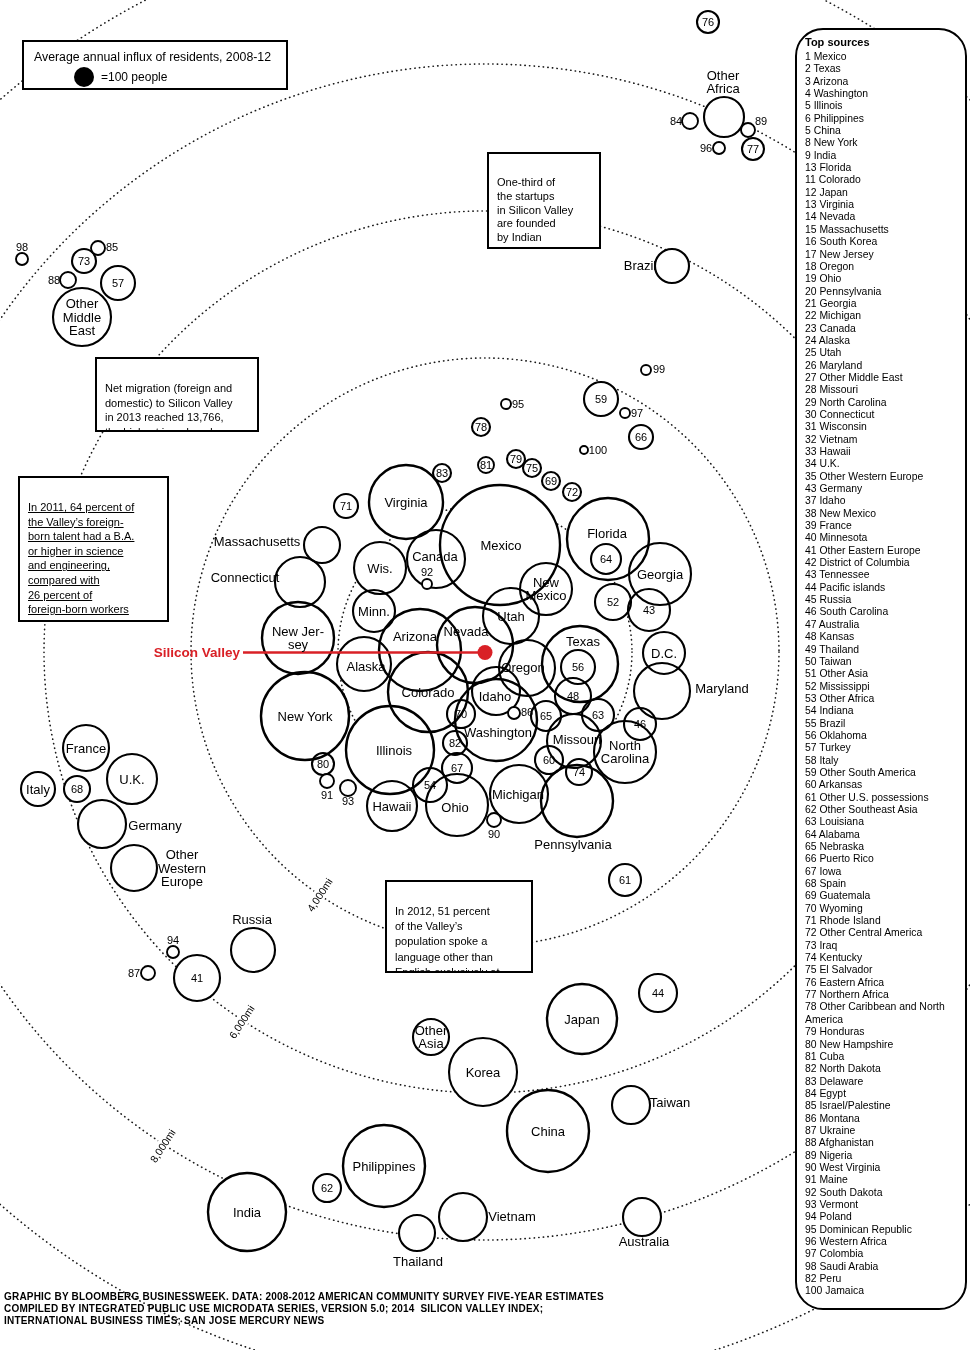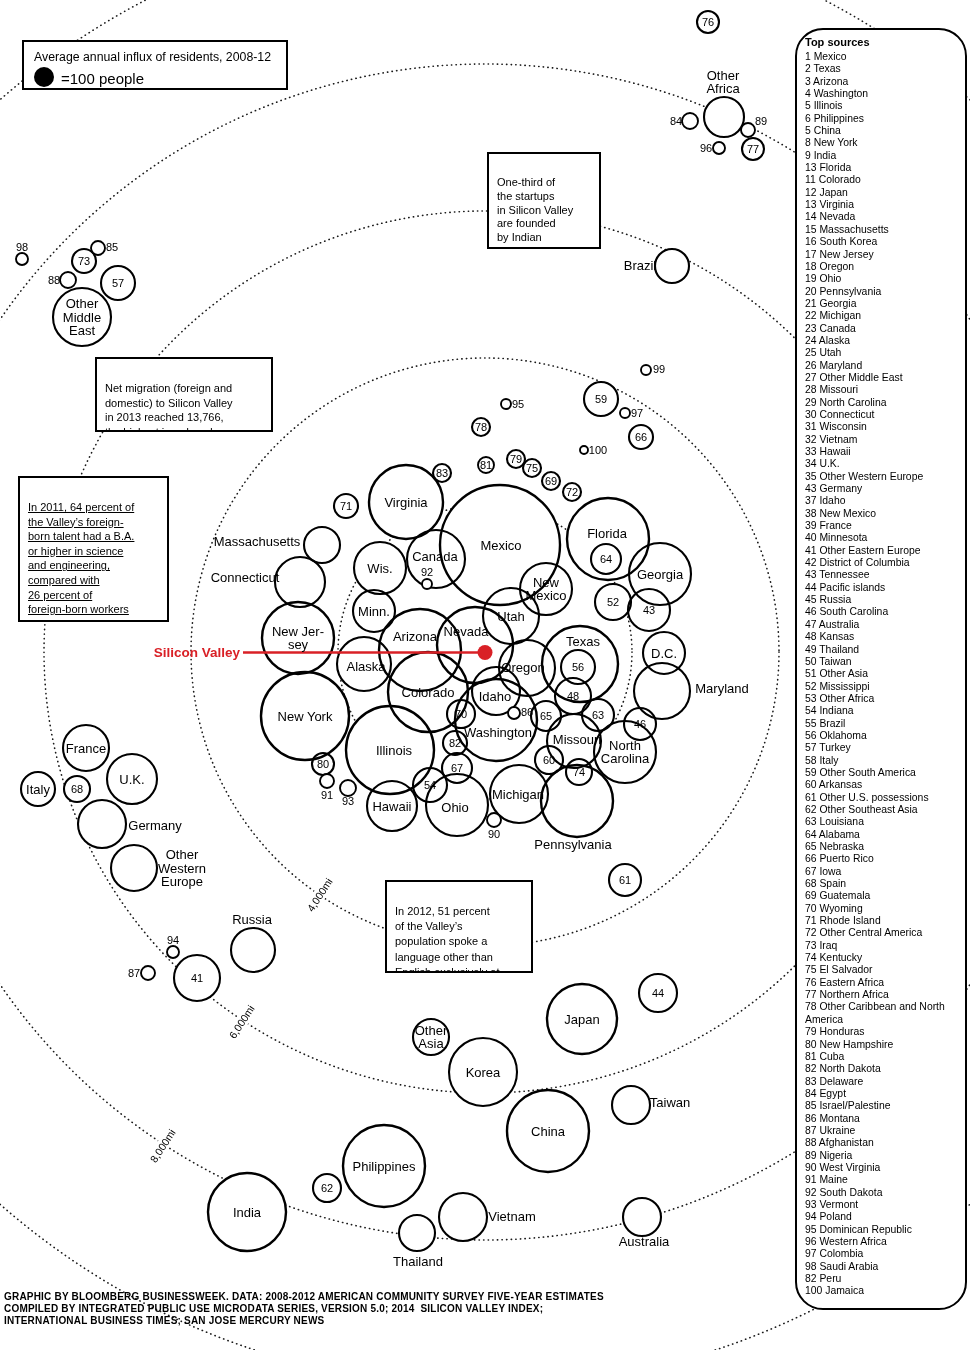--- a/index.html
+++ b/index.html
@@ -12,25 +12,25 @@
   .bs{fill:none;stroke:#000;}
   .bt{fill:#fff;stroke:#000;stroke-width:1.9;}
   .numlabel{font-size:11px;fill:#000;}
   .namelabel{font-size:13px;fill:#000;}
   .ringtext{font-size:10.5px;fill:#000;}
   .svlabel{font-weight:bold;font-size:13.5px;}
   .box{position:absolute;z-index:3;border:2px solid #000;background:#fff;box-sizing:border-box;}
   .note{font-size:11px;white-space:pre-line;padding:22px 8px;overflow:hidden;}
   #legend{left:22px;top:40px;width:266px;height:50px;padding:8px 10px;}
   #legend .l1{font-size:12.3px;}
-  #legend .row{display:flex;align-items:flex-end;margin-top:3px;font-size:15px;}
+  #legend .row{display:flex;align-items:center;margin-top:3px;font-size:12px;margin-left:40px;}
   #legend .dot{width:20px;height:20px;border-radius:50%;background:#000;margin-right:7px;flex:none;}
   #c-asian{left:267px;top:203px;width:168px;height:105px;line-height:13.2px;}
   #c-onethird{left:487px;top:152px;width:114px;height:97px;line-height:13.8px;}
-  #c-netmig{left:95px;top:357px;width:178px;height:75px;line-height:14.6px;}
+  #c-netmig{left:95px;top:357px;width:164px;height:75px;line-height:14.6px;}
   #c-2011{left:18px;top:476px;width:151px;height:146px;line-height:14.6px;text-decoration:underline;}
   #c-2012{left:385px;top:880px;width:148px;height:93px;line-height:15.2px;}
   #panel{left:795px;top:28px;width:172px;height:1282px;padding:6px 6px 0 8px;border-radius:28px;}
   #panel .ptitle{font-weight:bold;font-size:11px;margin-bottom:3px;}
   .src{font-size:10.4px;line-height:12.35px;}
   #attrib{position:absolute;left:4px;top:1291px;z-index:3;font-size:10px;font-weight:bold;
           line-height:12.2px;letter-spacing:0.2px;white-space:pre;}
 </style>
 </head>
 <body>

